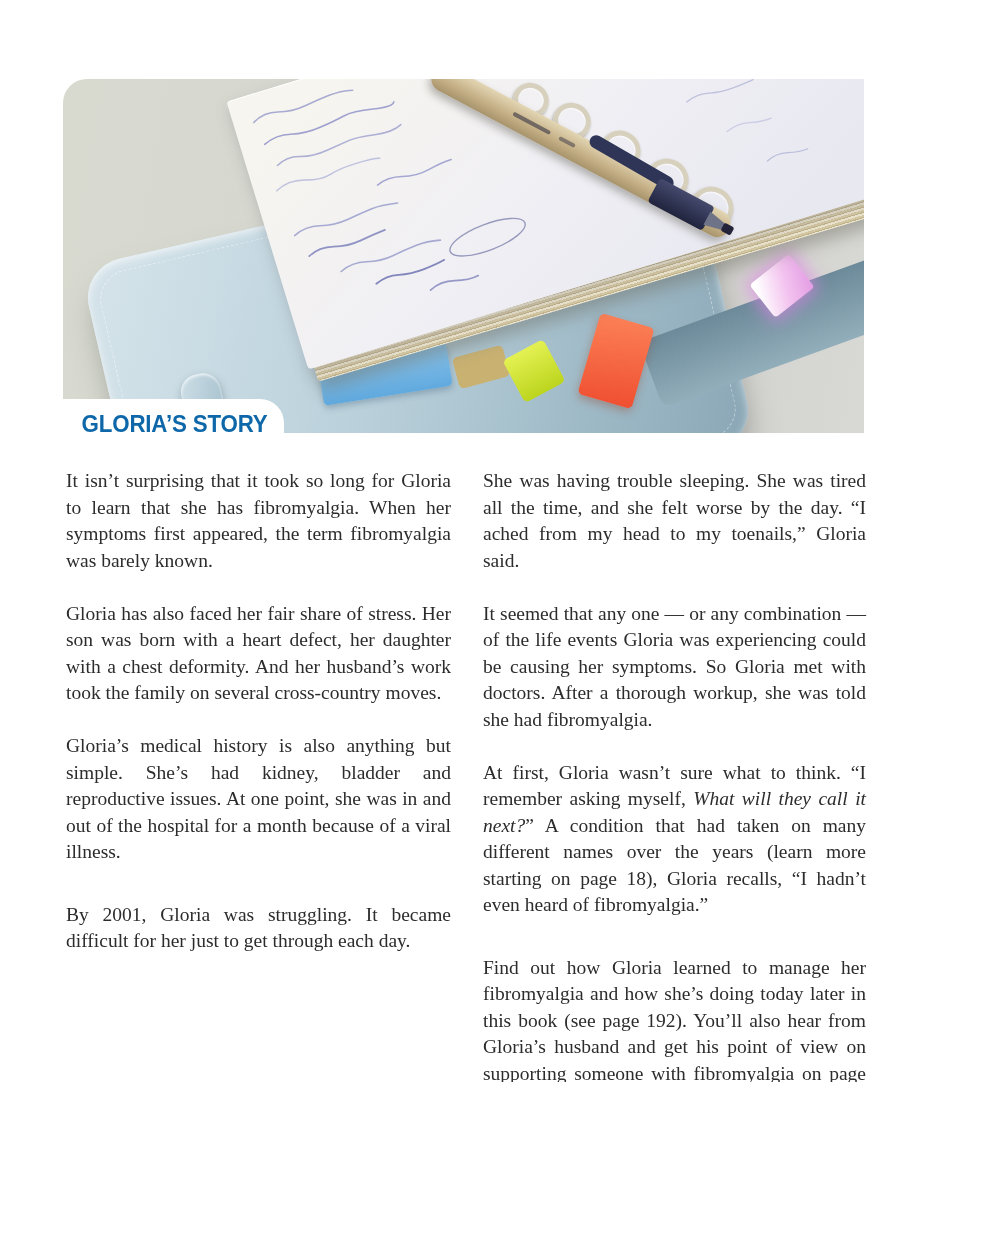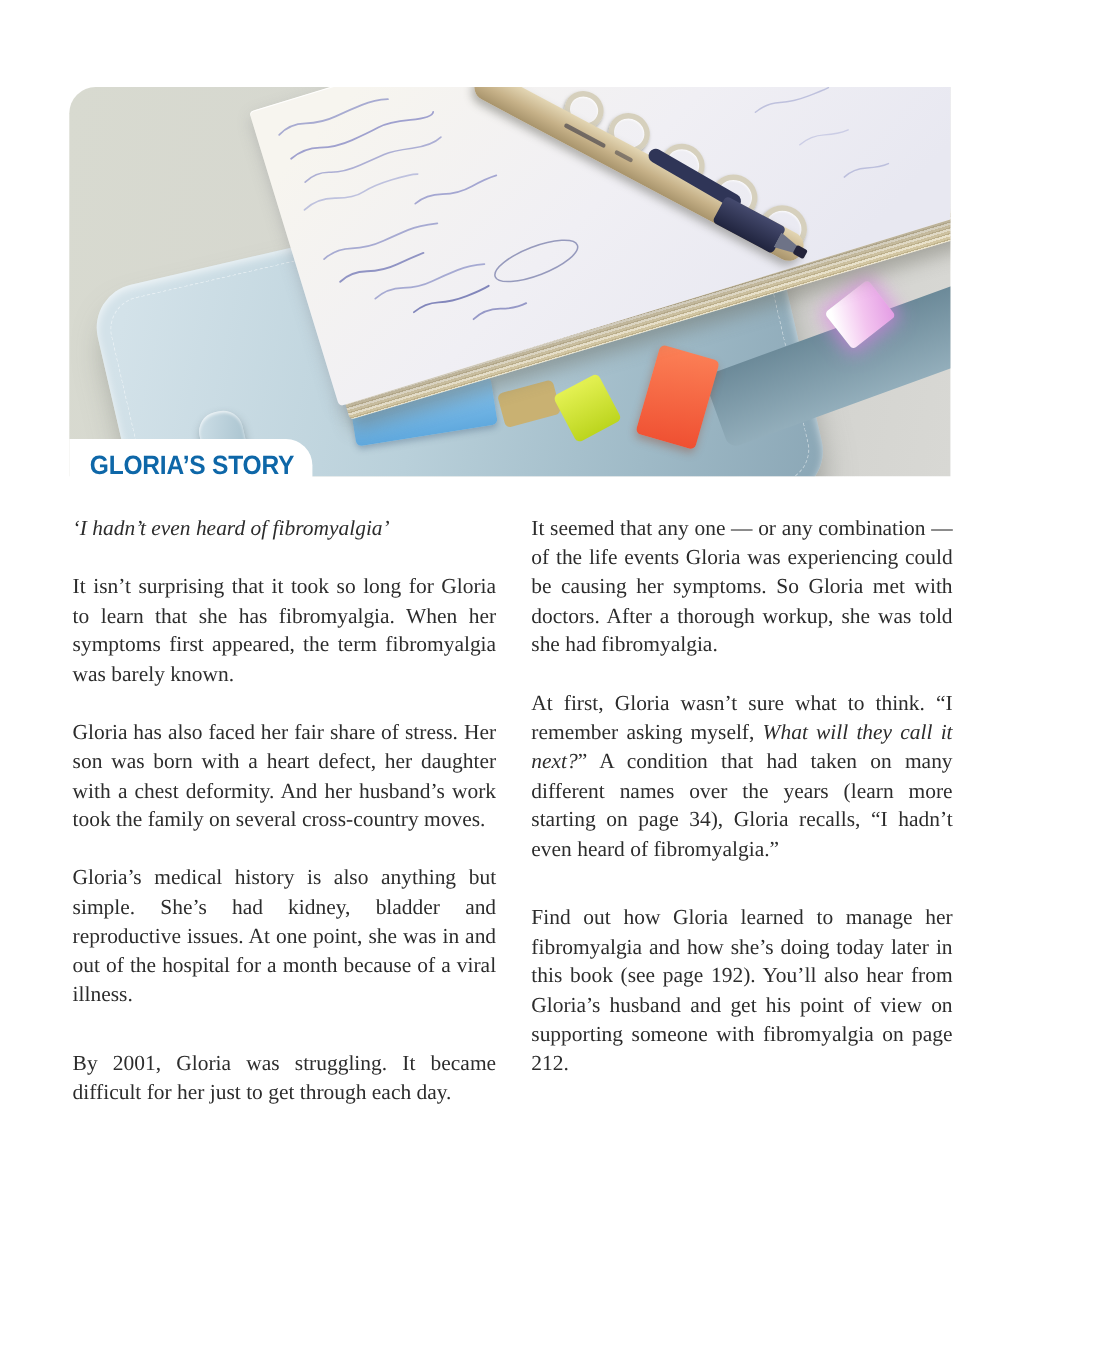--- a/index.html
+++ b/index.html
@@ -152,29 +152,29 @@
       <div class="pen-nib"></div>
     </div>
   </figure>
 
   <div class="label-box">
     <h1>GLORIA’S STORY</h1>
   </div>
 
   <main class="columns">
     <div class="col left">
-      <p class="quote">‘I hadn’t even heard of fibromyalgia’</p>
       <p>It isn’t surprising that it took so long for Gloria to learn that she has fibromyalgia. When her symptoms first appeared, the term fibromyalgia was barely known.</p>
       <p>Gloria has also faced her fair share of stress. Her son was born with a heart defect, her daughter with a chest deformity. And her husband’s work took the family on several cross-country moves.</p>
       <p>Gloria’s medical history is also anything but simple. She’s had kidney, bladder and reproductive issues. At one point, she was in and out of the hospital for a month because of a viral illness.</p>
       <p>By 2001, Gloria was struggling. It became difficult for her just to get through each day.</p>
     </div>
     <div class="col right">
+      <p>She was having trouble sleeping. She was tired all the time, and she felt worse by the day. “I ached from my head to my toenails,” Gloria said.</p>
       <p>It seemed that any one — or any combination — of the life events Gloria was experiencing could be causing her symptoms. So Gloria met with doctors. After a thorough workup, she was told she had fibromyalgia.</p>
-      <p><span>At first, Gloria wasn’t sure what to think. “I remember asking myself, </span><em>What will they call it next?</em><span>” A condition that had taken on many different names over the years (learn more starting on page 34), Gloria recalls, “I hadn’t even heard of fibromyalgia.”</span></p>
+      <p><span>At first, Gloria wasn’t sure what to think. “I remember asking myself, </span><em>What will they call it next?</em><span>” A condition that had taken on many different names over the years (learn more starting on page 18), Gloria recalls, “I hadn’t even heard of fibromyalgia.”</span></p>
       <p>Find out how Gloria learned to manage her fibromyalgia and how she’s doing today later in this book (see page 192). You’ll also hear from Gloria’s husband and get his point of view on supporting someone with fibromyalgia on page 212.</p>
     </div>
   </main>
 
   <footer class="pfooter">
     <span>1</span>
     <span>Chapter 1</span>
   </footer>
 
 </div>

